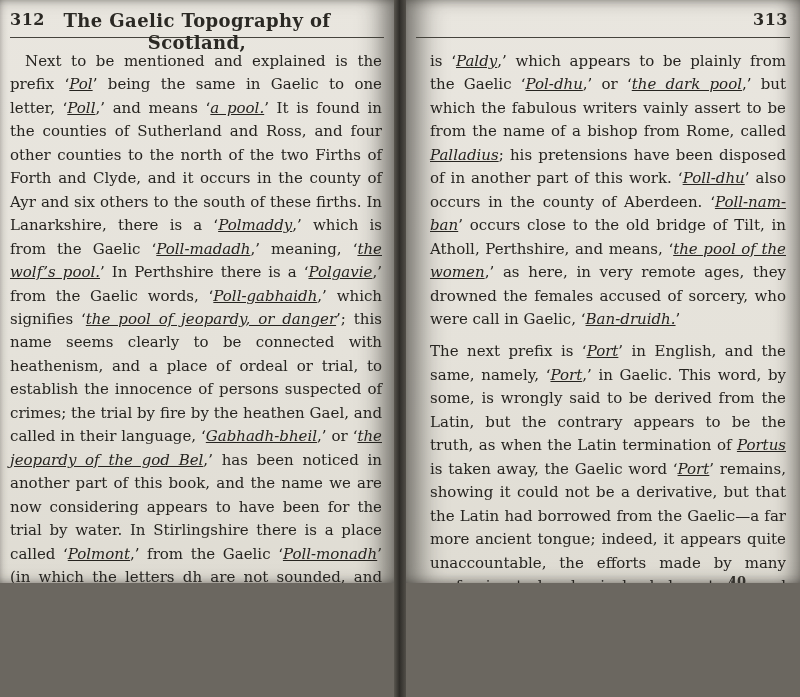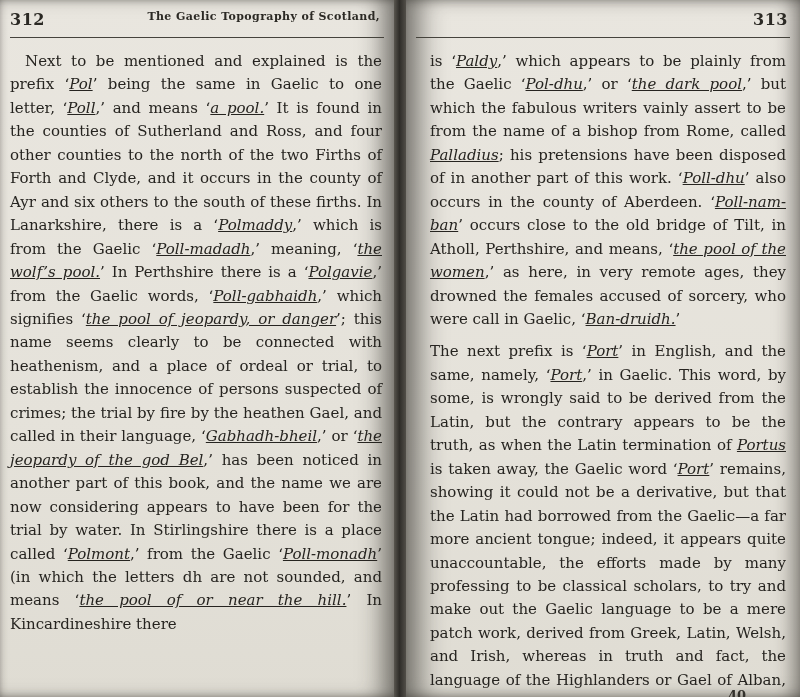--- a/index.html
+++ b/index.html
@@ -2,21 +2,21 @@
 <html><head>
 <meta charset="utf-8">
 <style>
   html,body{margin:0;padding:0;background:#5f5c55;}
   .scan{
     position:relative;width:800px;height:697px;overflow:hidden;
     background:#6b6760;
     font-family:"DejaVu Serif","Liberation Serif",serif;
   }
   .page{
-    position:absolute;top:0;height:697px;overflow:hidden;
+    position:absolute;top:0;height:583px;overflow:hidden;
     background:linear-gradient(180deg,#e9e6df 0%,#e5e2da 60%,#dfdcd3 100%);
     color:#2b2924;
   }
   .page-left{
     left:0;width:394px;
     box-shadow:
       inset -22px 0 26px -12px rgba(32,30,26,.62),
       inset 4px 0 8px -4px rgba(32,30,26,.35),
       inset 0 6px 8px -6px rgba(32,30,26,.30),
       inset 0 -7px 10px -7px rgba(32,30,26,.35);
@@ -33,22 +33,22 @@
     position:absolute;top:0;left:394px;width:12px;height:697px;
     background:linear-gradient(90deg,#59564f 0%,#2e2c28 45%,#514e48 100%);
   }
   .page-header{position:relative;height:24px;margin:10px 14px 0 14px;}
   .pagenum{
     position:absolute;top:0;font-size:16px;font-weight:bold;letter-spacing:.5px;
   }
   .page-left .pagenum{left:-4px;}
   .page-right .pagenum{right:-2px;margin-left:20px;}
   .running-title{
-    display:block;text-align:right;
-    font-weight:bold;font-size:11px;letter-spacing:.4px;
+    display:block;text-align:center;
+    font-weight:bold;font-size:18px;letter-spacing:.4px;
     transform:scaleY(1.04);
   }
   .header-rule{border-top:1.5px solid #45433c;margin:3px 10px 0 10px;}
   .page-body{
     margin:12px 12px 0 10px;
     font-size:15px;line-height:23.45px;
     text-align:justify;color:#262420;
   }
   .page-right .page-body{margin:12px 14px 0 24px;}
   .page-body p{margin:0;}

